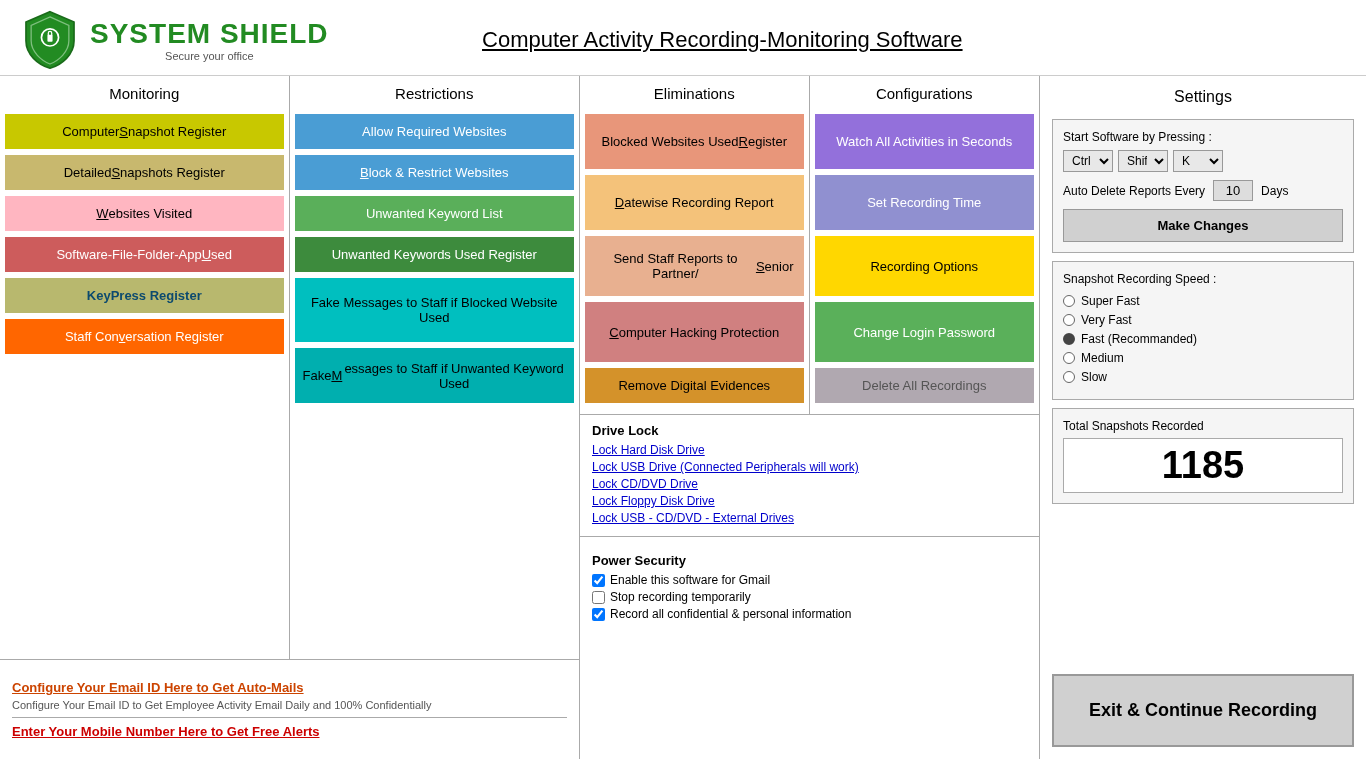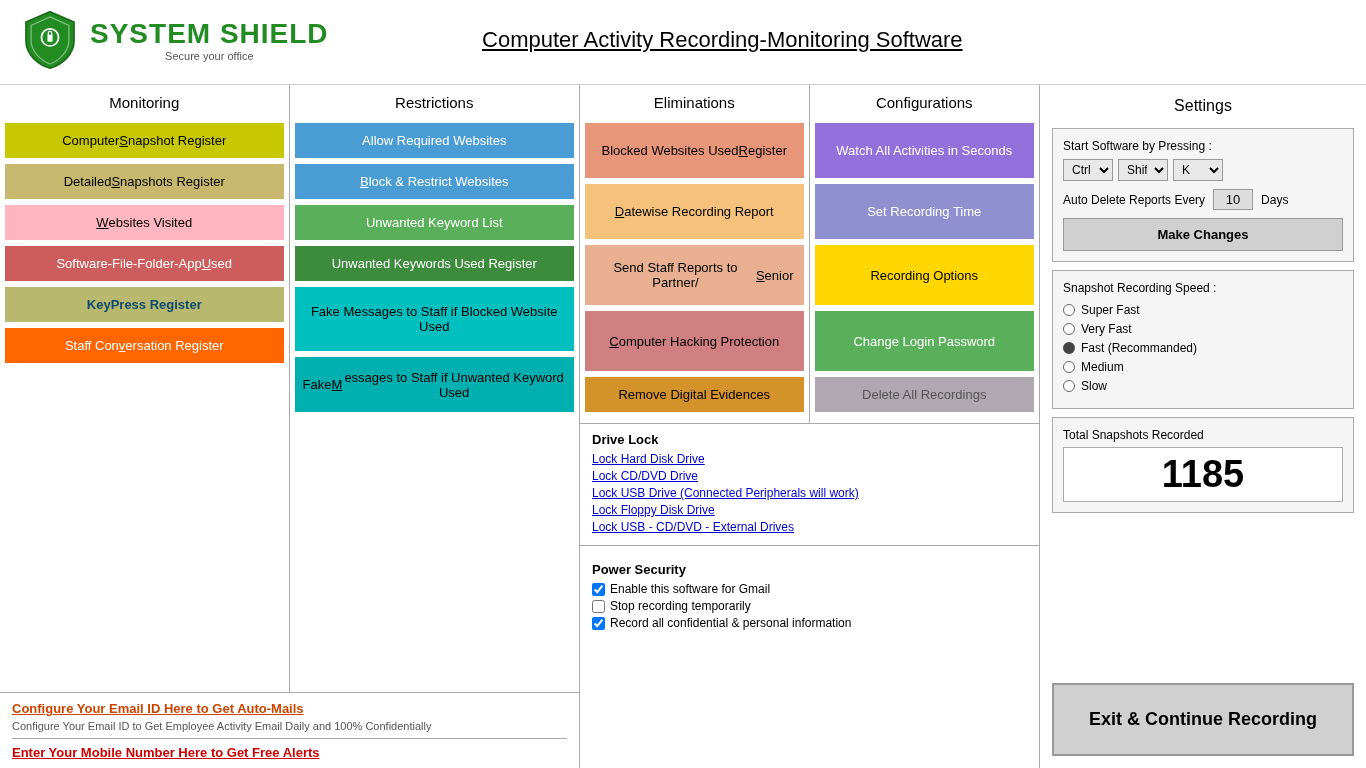--- a/index.html
+++ b/index.html
@@ -1,19 +1,19 @@
 <!DOCTYPE html>
 <html><head>
   <meta charset="utf-8">
   <style>
     * { box-sizing: border-box; margin: 0; padding: 0; }
     body { font-family: Arial, sans-serif; font-size: 13px; background: #fff; width: 1366px; min-height: 768px; overflow-x: hidden; }
 
     
-    .header { display: flex; align-items: center; justify-content: space-between; padding: 10px 20px 14px 20px; border-bottom: 1px solid #ccc; }
+    .header { display: flex; align-items: center; justify-content: space-between; padding: 10px 20px 5px 20px; border-bottom: 1px solid #ccc; }
     .logo-area { display: flex; align-items: center; gap: 10px; }
     .logo-shield { width: 60px; height: 60px; }
     .logo-text { display: flex; flex-direction: column; }
     .logo-title { font-size: 28px; font-weight: bold; color: #228B22; letter-spacing: 1px; }
     .logo-subtitle { font-size: 11px; color: #555; text-align: center; }
     .app-title { font-size: 22px; text-decoration: underline; color: #000; flex: 1; text-align: center; }
 
     
     .main-layout { display: flex; height: calc(768px - 85px); }
 
@@ -35,21 +35,21 @@
     .btn-orange { background-color: #FF6600; color: #fff; }
 
     
     .btn-blue { background-color: #4A9DD4; color: #fff; }
     .btn-green { background-color: #5AAF5A; color: #fff; }
     .btn-dark-green { background-color: #3D8B3D; color: #fff; }
     .btn-cyan { background-color: #00BFBF; color: #000; }
     .btn-cyan2 { background-color: #00AFAF; color: #000; }
 
     
-    .bottom-info { border-top: 1px solid #aaa; padding: 8px 12px; }
+    .bottom-info { border-top: 1px solid #aaa; padding: 20px 12px; }
     .link-orange { color: #CC4400; text-decoration: underline; cursor: pointer; font-size: 13px; font-weight: bold; }
     .info-text { color: #555; font-size: 11px; margin-top: 4px; }
     .section-divider { border-top: 1px solid #aaa; margin: 6px 0; }
     .link-red { color: #CC0000; text-decoration: underline; cursor: pointer; font-size: 13px; font-weight: bold; }
 
     
     .middle-panel { width: 460px; border-right: 1px solid #aaa; display: flex; flex-direction: column; }
     .mid-columns { display: flex; }
     .col-eliminations { width: 230px; border-right: 1px solid #aaa; padding: 5px; }
     .col-configurations { width: 230px; padding: 5px; }
@@ -172,22 +172,22 @@
         <button class="btn-tile btn-lavender" style="height:55px;">Set Recording Time</button>
         <button class="btn-tile btn-bright-yellow" style="height:60px;">Recording Options</button>
         <button class="btn-tile btn-green-config" style="height:60px;">Change Login Password</button>
         <button class="btn-tile btn-gray">Delete All Recordings</button>
       </div>
     </div>
 
     <div class="drive-lock">
       <div class="section-title">Drive Lock</div>
       <a class="drive-link">Lock Hard Disk Drive</a>
+      <a class="drive-link">Lock USB Drive (Connected Peripherals will work)</a>
       <a class="drive-link">Lock CD/DVD Drive</a>
-      <a class="drive-link">Lock USB Drive (Connected Peripherals will work)</a>
       <a class="drive-link">Lock Floppy Disk Drive</a>
       <a class="drive-link">Lock USB - CD/DVD - External Drives</a>
     </div>
 
     <div class="power-security">
       <div class="section-title">Power Security</div>
       <div class="checkbox-row">
         <input type="checkbox" checked="" style="">
         <span>Enable this software for Gmail</span>
       </div>

